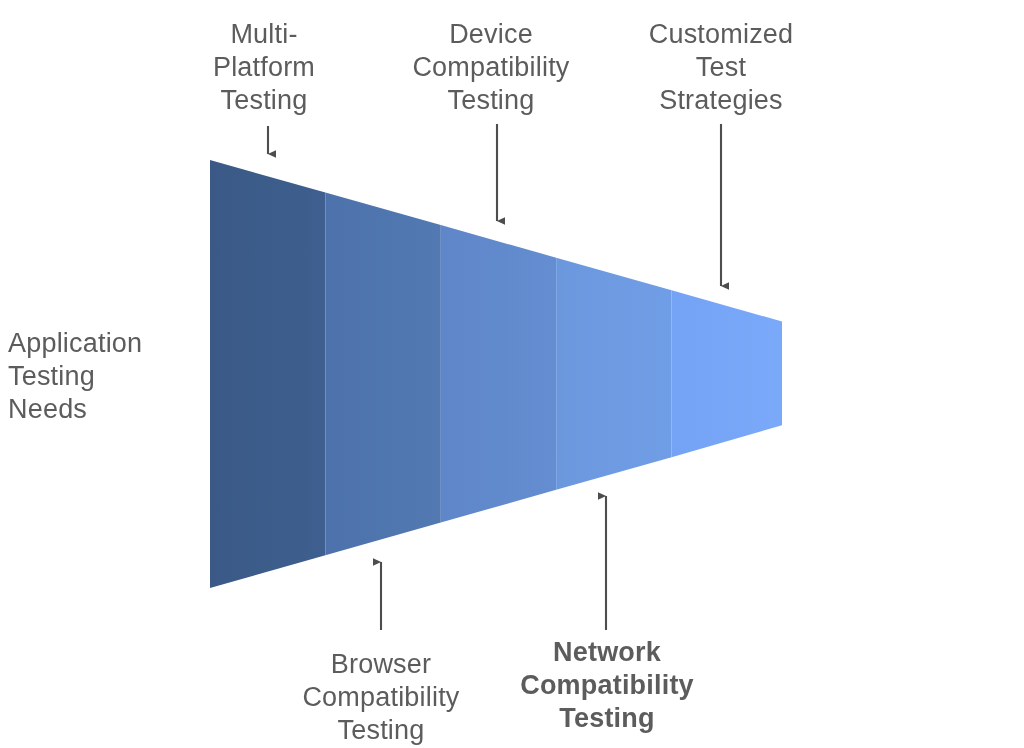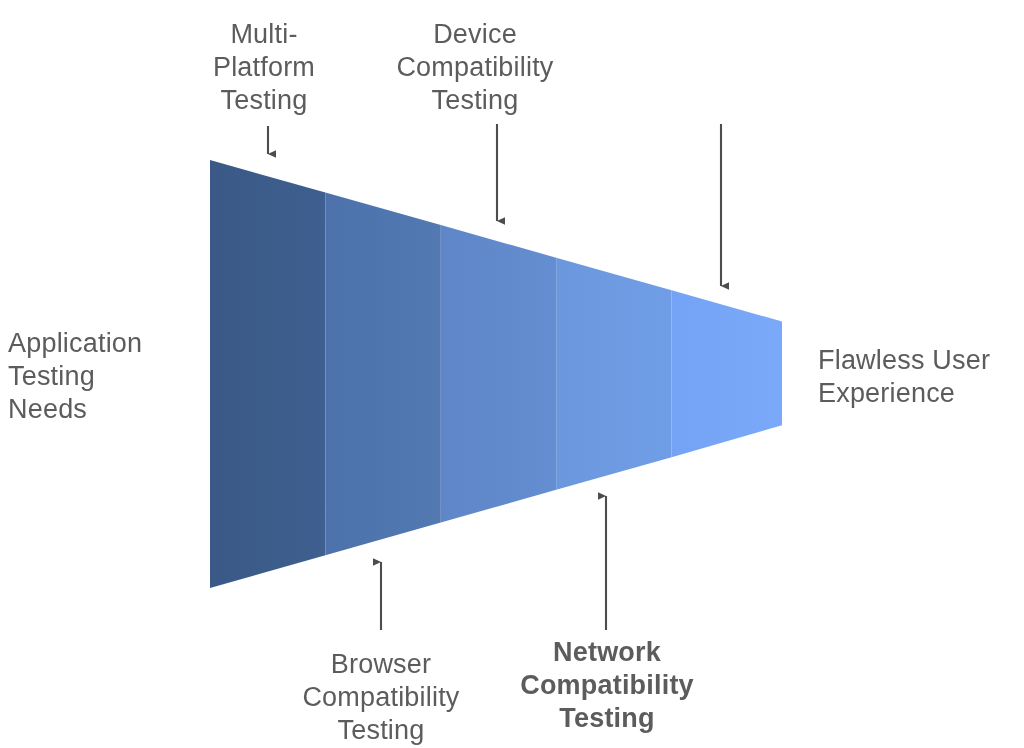--- a/index.html
+++ b/index.html
@@ -38,21 +38,21 @@
     letter-spacing: 0.2px;
     white-space: pre-line;
     font-family: "Liberation Sans", sans-serif;
   }
   .label-center { text-align: center; }
   .label-right  { text-align: left; }
   .label-left   { text-align: left; }
 
   
   #label-stage-1 { left: 178px;  top: 18px;  width: 172px; }
-  #label-stage-2 { left: 384px;  top: 18px;  width: 182px; }
+  #label-stage-2 { left: 400px;  top: 18px;  width: 182px; }
   #label-stage-3 { left: 630px;  top: 18px;  width: 182px; }
 
   
   #label-stage-4 { left: 290px;  top: 648px; width: 182px; }
   #label-stage-5 { left: 516px;  top: 636px; width: 182px; font-weight: bold; }
 
   
   #label-input  { left: 8px;   top: 327px; width: 170px; }
   #label-output { left: 818px; top: 344px; width: 200px; }
 </style>
@@ -113,29 +113,30 @@
   </svg>
 
   <div class="label label-center" id="label-stage-1">Multi-
 Platform
 Testing</div>
 
   <div class="label label-center" id="label-stage-2">Device
 Compatibility
 Testing</div>
 
+  <div class="label label-center" id="label-stage-3">Customized
+Test
+Strategies</div>
 
   <div class="label label-center" id="label-stage-4">Browser
 Compatibility
 Testing</div>
 
   <div class="label label-center" id="label-stage-5">Network
 Compatibility
 Testing</div>
 
   <div class="label label-right" id="label-input">Application
 Testing
 Needs</div>
 
-  <div class="label label-left" id="label-output">Flawless User
-Experience</div>
 
 </div>
 
 </body></html>

